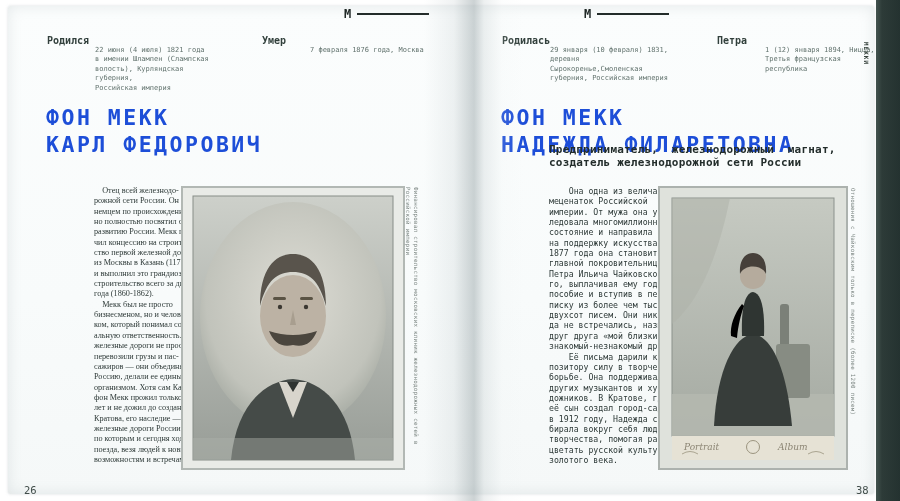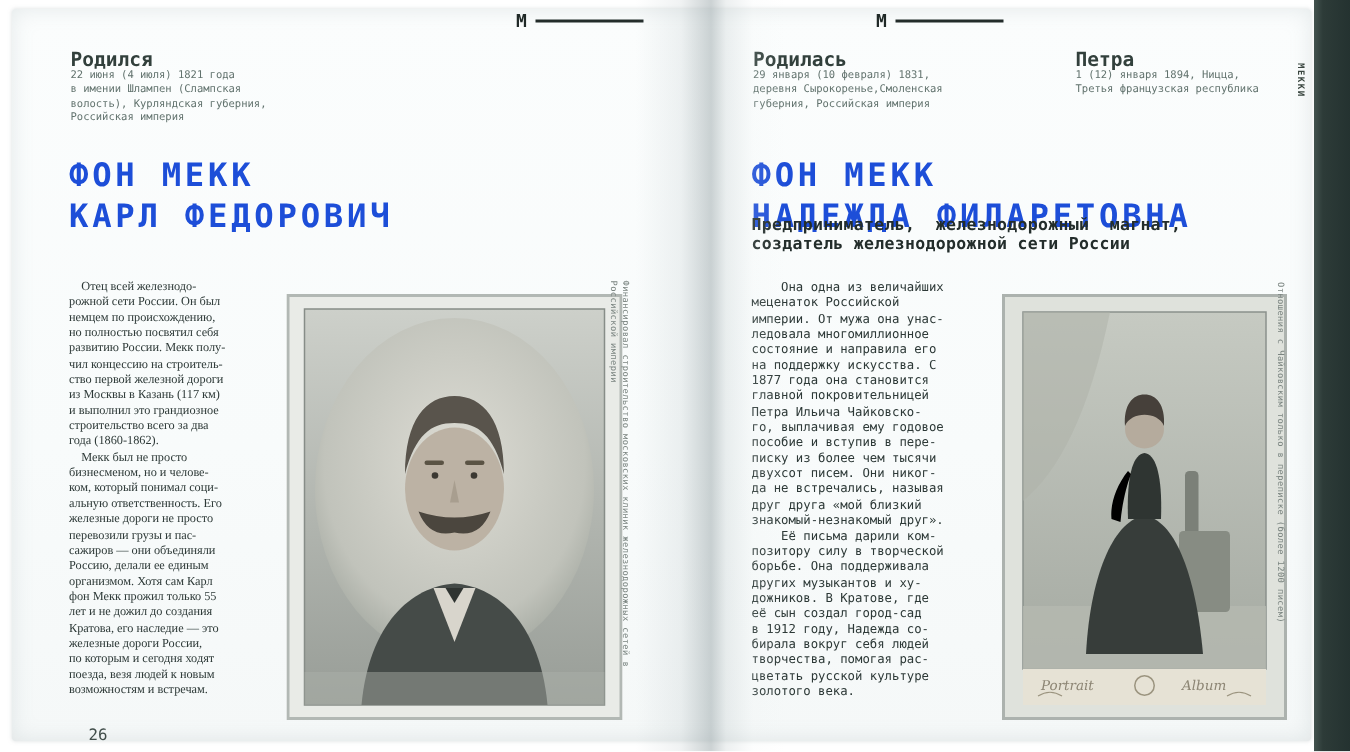--- a/index.html
+++ b/index.html
@@ -15,69 +15,73 @@
     background:linear-gradient(90deg,#43534f 0%,#2d3b38 25%,#243230 100%);}
 
   .m-mark{position:absolute;top:8px;display:flex;align-items:center;gap:6px;}
   .m-left{left:344px;} .m-right{left:584px;}
   .m-letter{font-weight:bold;font-size:12px;color:#202927;line-height:12px;}
   .m-rule{display:block;width:72px;height:2px;background:#232c2a;}
 
   .meta{position:absolute;top:36px;width:170px;}
   .born-left{left:47px;} .died-left{left:262px;}
   .born-right{left:502px;} .died-right{left:717px;}
-  .meta-label{font-weight:bold;font-size:13px;color:#32403c;line-height:10px;}
+  .meta-label{font-weight:bold;font-size:10px;color:#32403c;line-height:10px;}
   .meta-text{font-size:7px;line-height:9.4px;color:#61726d;}
 
-  .pre{white-space:pre-wrap;}
+  .pre{white-space:pre-wrap;margin-left:48px;}
 
   .title{position:absolute;top:104px;margin:0;font-weight:bold;font-size:21.5px;
     line-height:27px;letter-spacing:2.5px;color:#1d4ed8;}
   .title-left{left:46px;} .title-right{left:501px;}
   .subtitle{position:absolute;top:143px;font-weight:bold;font-size:11px;
     line-height:13px;color:#232d2b;letter-spacing:0.2px;}
   .subtitle-left{left:46px;} .subtitle-right{left:501px;}
 
   .body-col{position:absolute;top:186px;width:146px;font-size:8.2px;
     line-height:10.35px;color:#2d3937;}
   .body-left{left:46px;font-family:Liberation Serif, serif;} .body-right{left:501px;}
 
-  .photo{position:absolute;top:183px;margin:13px;}
+  .photo{position:absolute;top:183px;margin:3px;}
   .photo-left{left:178px;width:224px;height:284px;}
   .photo-right{left:655px;width:190px;height:284px;}
   .photo svg{display:block;width:100%;height:100%;}
 
   .v-caption{position:absolute;writing-mode:vertical-rl;font-size:5.8px;
     letter-spacing:0.3px;color:#7b8581;line-height:8px;}
   .caption-left{left:404px;top:187px;height:280px;}
   .caption-right{left:849px;top:188px;height:272px;}
 
   .edge-label{position:absolute;left:863px;top:42px;writing-mode:vertical-rl;
     font-size:6px;font-weight:bold;color:#39453f;letter-spacing:1px;}
 
-  .pagenum{position:absolute;top:484px;font-size:10.5px;color:#414d4a;margin-left:35px;}
+  .pagenum{position:absolute;top:484px;font-size:10.5px;color:#414d4a;}
   .pn-left{left:24px;} .pn-right{left:856px;}
 </style>
 </head>
 <body>
 
 <div class="spread">
   <div class="sheet"></div>
 
   <div class="m-mark m-left">
     <span class="m-letter">М</span>
     <span class="m-rule"></span>
   </div>
 
   <div class="meta born-left">
     <div class="meta-label">Родился</div>
     <div class="meta-text pre">22 июня (4 июля) 1821 года
 в имении Шлампен (Слампская
 волость), Курляндская губерния,
 Российская империя</div>
+  </div>
+  <div class="meta died-left">
+    <div class="meta-label">Умер</div>
+    <div class="meta-text pre">7 февраля 1876 года, Москва</div>
   </div>
 
   <h1 class="title title-left pre">ФОН МЕКК
 КАРЛ ФЕДОРОВИЧ</h1>
   <div class="body-col body-left pre">    Отец всей железнодо-
 рожной сети России. Он был
 немцем по происхождению,
 но полностью посвятил себя
 развитию России. Мекк полу-
 чил концессию на строитель-

